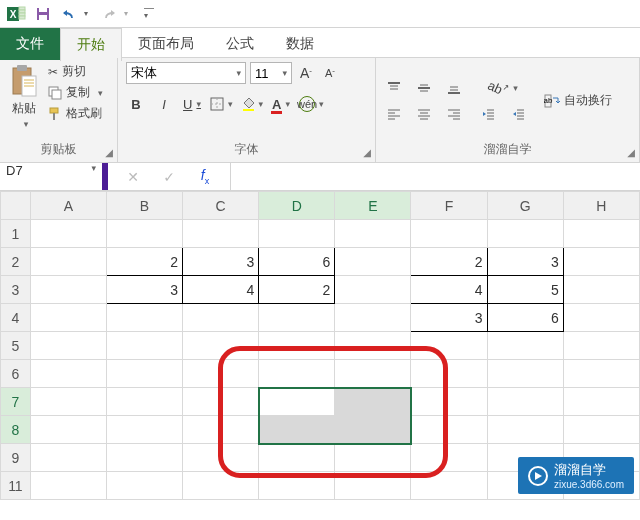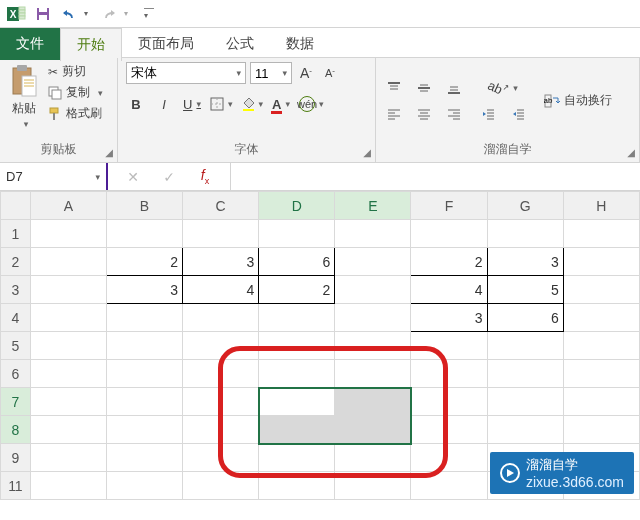--- a/index.html
+++ b/index.html
@@ -88,25 +88,25 @@
   .drop { color:#666; font-size:9px; margin-left:4px; }
   .ico-btn { min-width:20px; height:20px; display:flex; align-items:center; justify-content:center; color:#444; font-size:13px; }
   .align-grid { display:flex; flex-direction:column; gap:6px; }
   .align-row { display:flex; gap:10px; }
   .align-side { display:flex; flex-direction:column; gap:4px; }
   
   .formula-bar {
     height: 28px; display:flex; align-items:center; border-bottom:1px solid #d4d4d4;
   }
   .name-box {
-    width:108px; height:100%; border-right:2px solid #4c1d95;
-    display:flex; align-items:center; justify-content:space-between;
+    width:108px; height:100%; border-right:6px solid #4c1d95;
+    display:flex; align-items:flex-start; justify-content:space-between;
     padding:0 6px; font-size:13px; color:#333;
   }
-  .fx-btn { width:30px; text-align:center; color:#b91c1c; font-size:14px;}
+  .fx-btn { width:30px; text-align:center; color:#1d4ed8; font-size:14px;}
   .fx-wrap { display:flex; align-items:center; gap:6px; padding:0 10px; border-right:1px solid #d4d4d4; height:100%; }
   .fx-input { flex:1; height:100%; padding:0 6px; font-size:13px; }
   
   .sheet { position:relative; }
   table.grid { border-collapse:collapse; table-layout:fixed; }
   table.grid th, table.grid td {
     border:1px solid #d9d9d9;
     font-size:14px;
     font-family: Arial, sans-serif;
     color:#333;
@@ -134,21 +134,21 @@
     border:5px solid #d92020;
     border-radius:22px;
     pointer-events:none;
   }
   .watermark {
     position:absolute; right:6px; bottom:6px;
     background:#1d73b5; color:#fff; padding:4px 10px;
     font-size:13px; display:flex; align-items:center; gap:6px;
     border-radius:2px;
   }
-  .watermark .sm { font-size:14px; display:block; color:#dfefff; }
+  .watermark .sm { font-size:10px; display:block; color:#dfefff; }
   .play { width:20px; height:20px; border:2px solid #fff; border-radius:50%; display:flex; align-items:center; justify-content:center; }
   .play::after { content:""; border-left:7px solid #fff; border-top:4px solid transparent; border-bottom:4px solid transparent; margin-left:2px;}
 </style>
 </head>
 <body>
 
 <div class="titlebar">
   <div class="title-icon">
     <svg width="20" height="20" viewBox="0 0 20 20">
         <rect x="1" y="3" width="12" height="14" fill="#217346"></rect>

